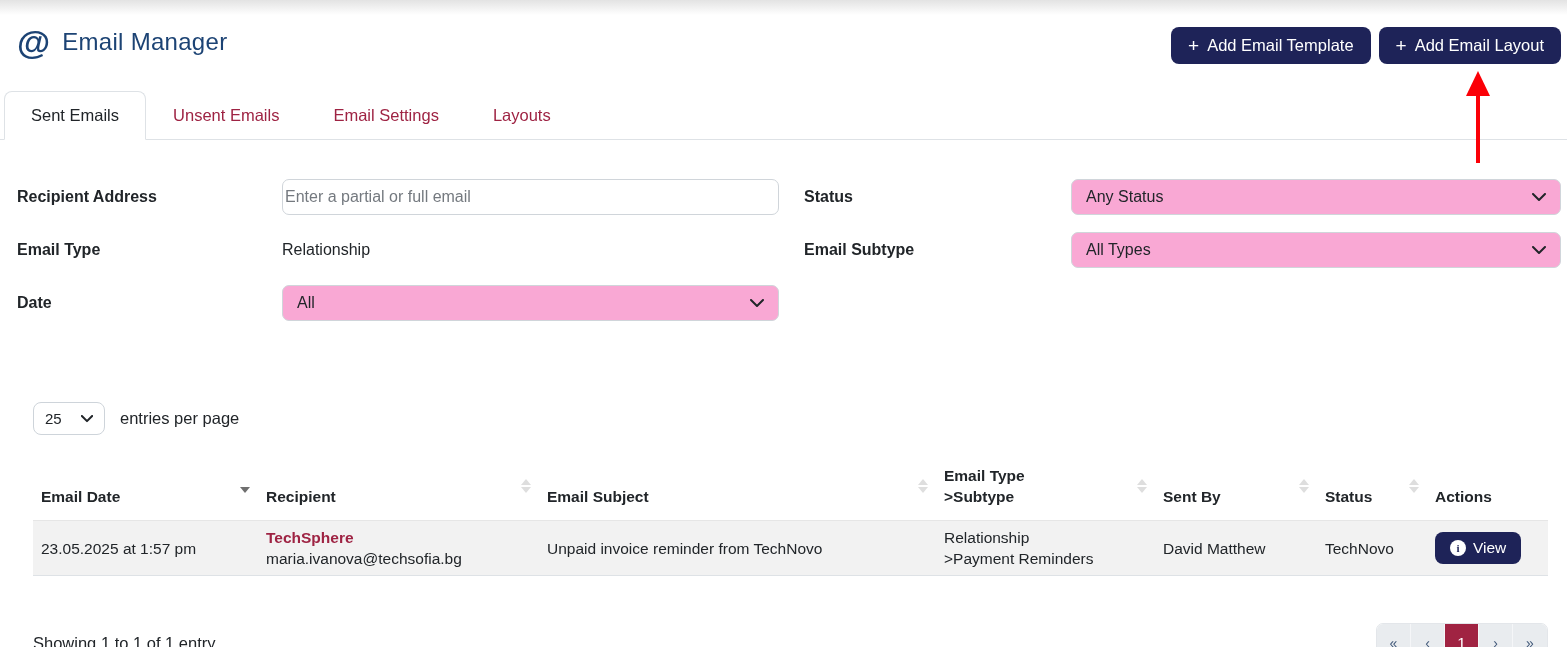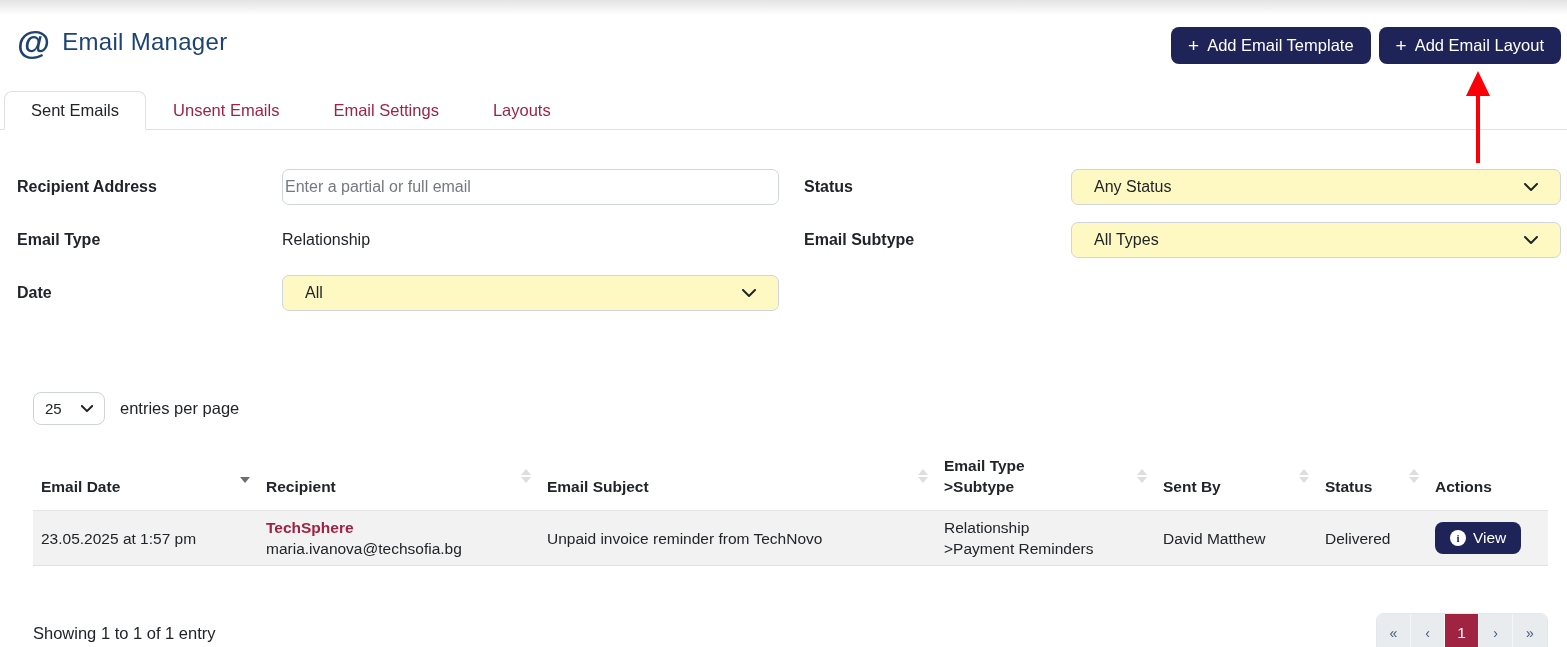--- a/index.html
+++ b/index.html
@@ -20,41 +20,41 @@
               border:none; border-radius:8px; padding:9px 17px; font-size:16.5px;
               font-family:inherit; cursor:pointer; }
   .btn-navy .plus { font-size:19px; font-weight:500; line-height:1; }
 
   
   .annot-arrow { position:absolute; left:1460px; top:71px; z-index:5; pointer-events:none; }
 
   
   .tabs { display:flex; align-items:flex-end; margin-top:27px; padding-left:4px;
           border-bottom:1px solid #dee2e6; }
-  .tab { padding:9px 26px; font-size:16.5px; color:#9e2343; cursor:pointer;
+  .tab { padding:14px 26px; font-size:16.5px; color:#9e2343; cursor:pointer;
          border:1px solid transparent; border-radius:8px 8px 0 0; margin-bottom:-1px; }
   .tab.active { background:#fff; color:#212529; border-color:#dee2e6;
                 border-bottom-color:#fff; }
 
   
   .filters { display:flex; padding:39px 6px 0 17px; }
   .fcol-left { width:787px; flex:none; }
   .fcol-right { flex:1; }
   .frow { display:flex; align-items:center; min-height:36px; margin-bottom:17px; }
   .flabel { font-weight:700; font-size:16px; flex:none; }
   .fcol-left .flabel { width:265px; }
   .fcol-right .flabel { width:267px; }
   .fcontrol { flex:none; width:497px; }
   .fcol-right .fcontrol { width:490px; }
   .text-input { width:100%; height:36px; border:1px solid #d0d5da; border-radius:7px;
                 padding:0 2px; font-size:16px; font-family:inherit; color:#212529; }
   .text-input::placeholder { color:#74797f; }
   .select-box { display:flex; align-items:center; justify-content:space-between;
                 height:36px; border:1px solid #d0d5da; border-radius:7px;
-                padding:0 22px; font-size:16px; background:#fef9c3; cursor:pointer; }
+                padding:0 14px; font-size:16px; background:#f9a8d4; cursor:pointer; }
   .static-value { font-size:16px; }
 
   
   .entries-row { display:flex; align-items:center; gap:15px; margin:64px 0 0 33px; }
   .entries-select { display:flex; align-items:center; justify-content:space-between;
                     width:72px; height:33px; border:1px solid #ced4da; border-radius:8px;
                     padding:0 11px; font-size:15px; background:#fff; cursor:pointer; }
   .entries-label { font-size:16.5px; }
 
   
@@ -257,21 +257,21 @@
           <td>
             <div class="recipient-name">TechSphere</div>
             <div>maria.ivanova@techsofia.bg</div>
           </td>
           <td class="v-center">Unpaid invoice reminder from TechNovo</td>
           <td>
             <div>Relationship</div>
             <div>&gt;Payment Reminders</div>
           </td>
           <td class="v-center">David Matthew</td>
-          <td class="v-center">Delivered</td>
+          <td class="v-center">TechNovo</td>
           <td class="v-center">
             <button class="btn-view">
               <span class="info-circle">i</span>
               <span>View</span>
             </button>
           </td>
         </tr>
       </tbody>
     </table>
   </div>

